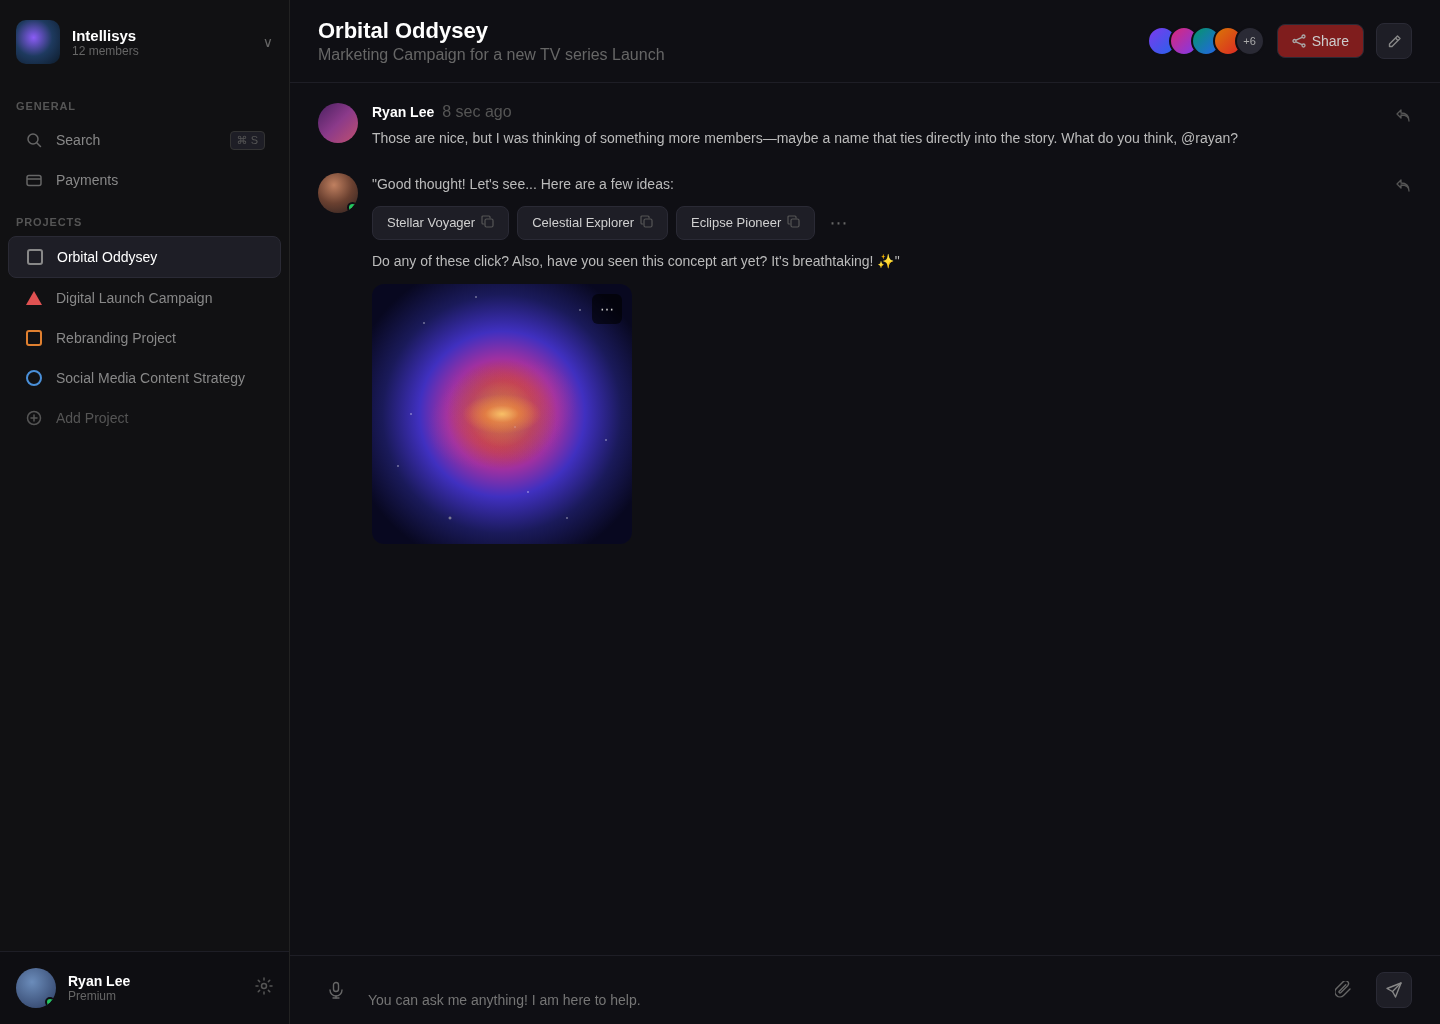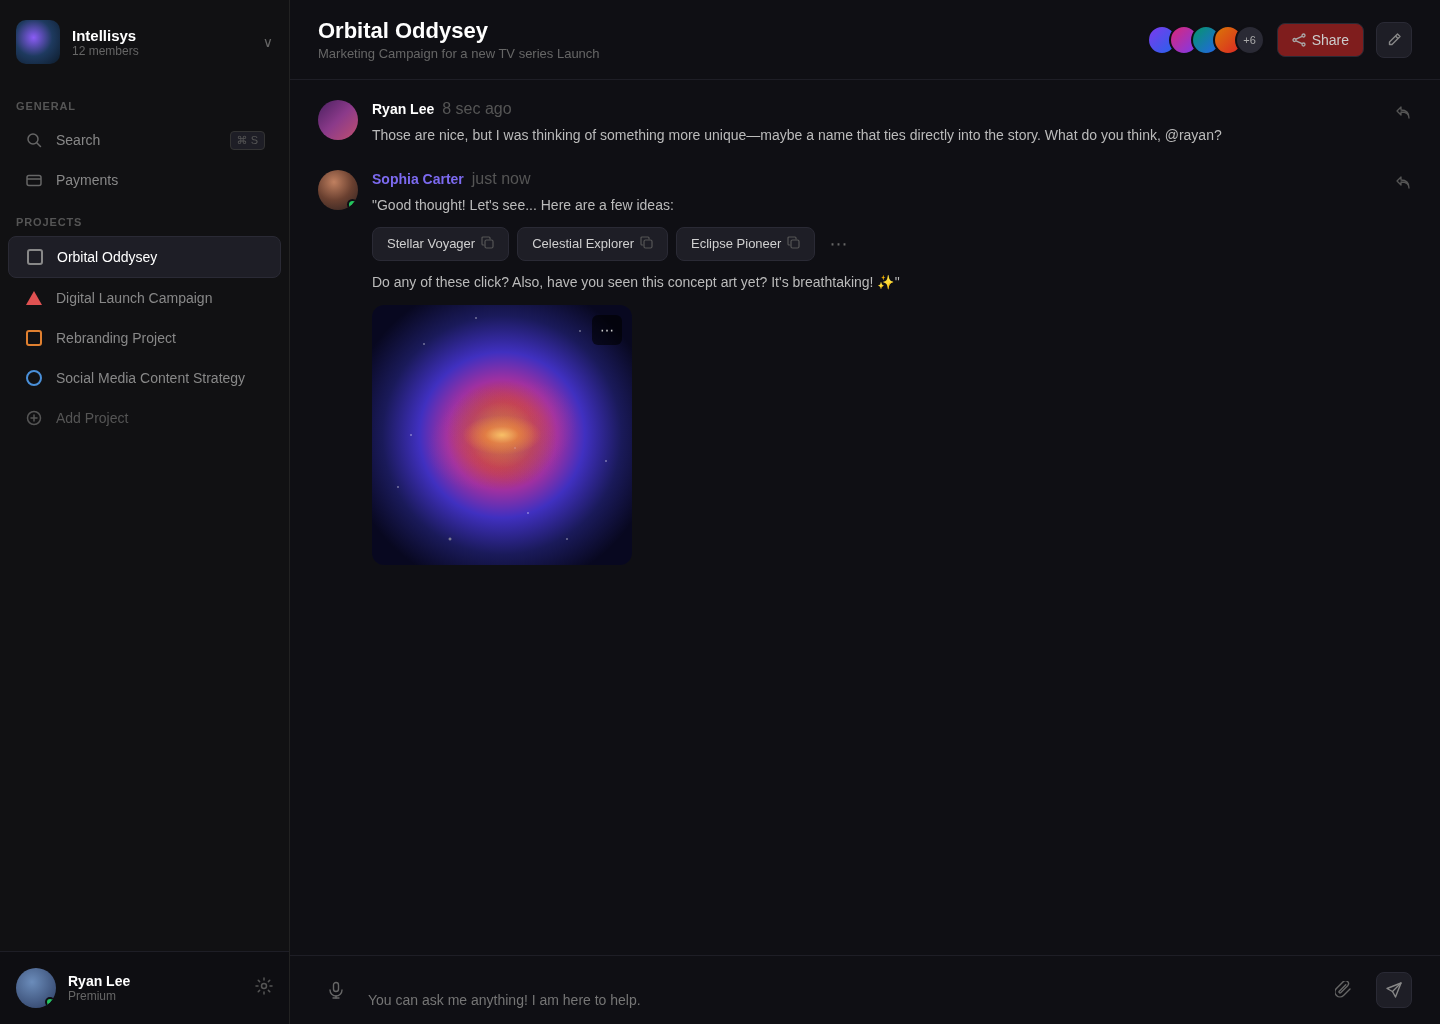--- a/index.html
+++ b/index.html
@@ -223,21 +223,21 @@
       align-items: center;
       justify-content: space-between;
     }
     .header-title-block {}
     .header-title {
       font-size: 22px;
       font-weight: 700;
       color: #fff;
     }
     .header-subtitle {
-      font-size: 13px;
+      font-size: 16px;
       color: #666;
       margin-top: 2px;
     }
     .header-actions {
       display: flex;
       align-items: center;
       gap: 12px;
     }
     .member-avatars {
       display: flex;
@@ -676,39 +676,35 @@
 
   <div class="chat-area">
 
     <div class="message-row">
       <div class="message-avatar msg-avatar-1"></div>
       <div class="message-body">
         <div class="message-meta">
           <span class="message-author">Ryan Lee</span>
           <span class="message-time">8 sec ago</span>
         </div>
-        <div class="message-text">Those are nice, but I was thinking of something more unique—maybe a name that ties directly into the story. What do you think, @rayan?</div>
+        <div class="message-text">Those are nice, but I was thinking of something more members—maybe a name that ties directly into the story. What do you think, @rayan?</div>
       </div>
       <div class="message-reply-icon">
         <svg width="16" height="16" viewBox="0 0 16 16" fill="none">
           <path d="M5 3L1 7l4 4V8c5 0 8 2 8 6 0-5-3-8-8-8V3z" stroke="#555" stroke-width="1.3" stroke-linejoin="round"></path>
         </svg>
       </div>
     </div>
 
     <div class="message-row">
       <div class="message-avatar msg-avatar-2">
         <div style="width:100%;height:100%;background:radial-gradient(circle at 40% 30%, #c08060, #6a4030, #2a2020);"></div>
         <div class="msg-avatar-2-online"></div>
       </div>
       <div class="message-body">
-        <div class="message-meta">
-          <span class="message-author sophia">Sophia Carter</span>
-          <span class="message-time">just now</span>
-        </div>
         <div class="message-text">"Good thought! Let's see... Here are a few ideas:</div>
 
         <div class="name-chips">
           <div class="name-chip">
             <span>Stellar Voyager</span>
             <span class="copy-icon">
               <svg width="13" height="13" viewBox="0 0 13 13" fill="none">
                 <rect x="4" y="4" width="8" height="8" rx="1.5" stroke="#555" stroke-width="1.2"></rect>
                 <path d="M3 9H2a1 1 0 01-1-1V2a1 1 0 011-1h6a1 1 0 011 1v1" stroke="#555" stroke-width="1.2" stroke-linecap="round"></path>
               </svg>

